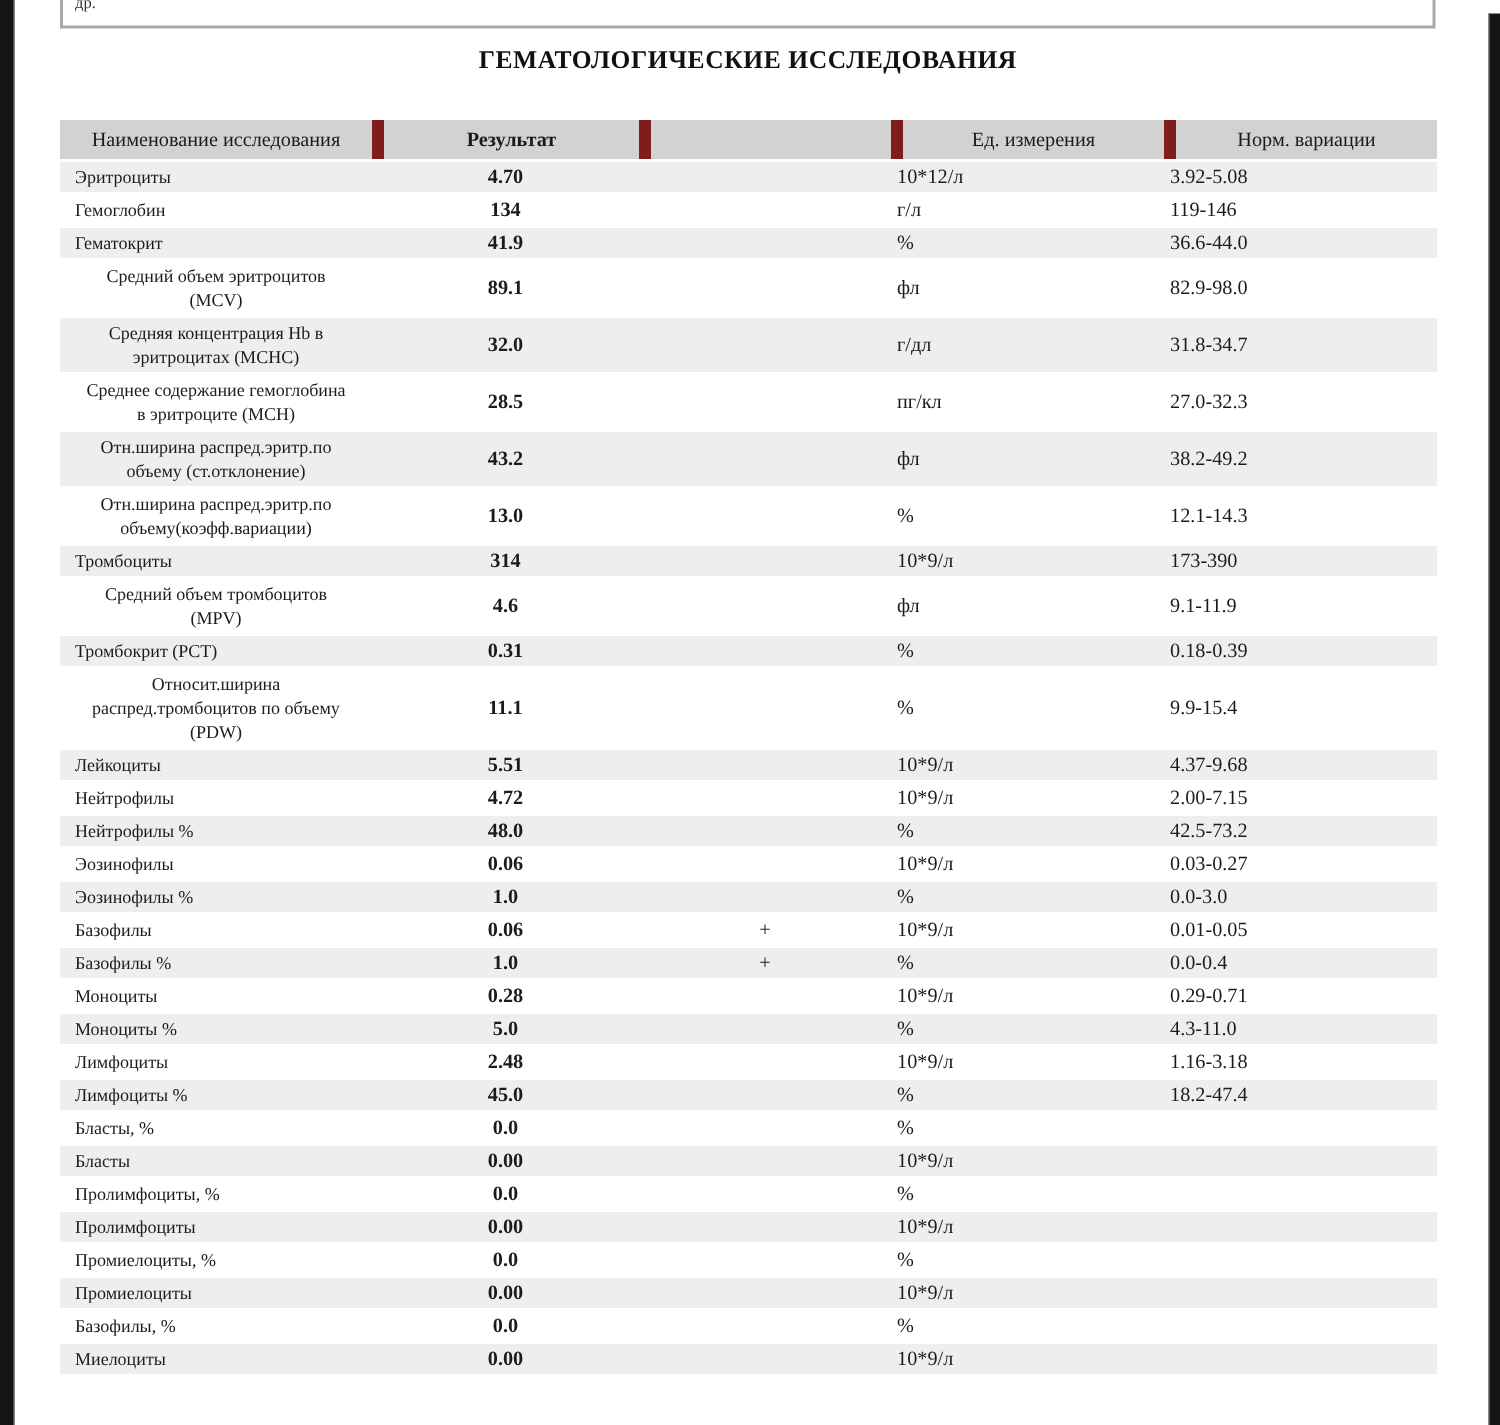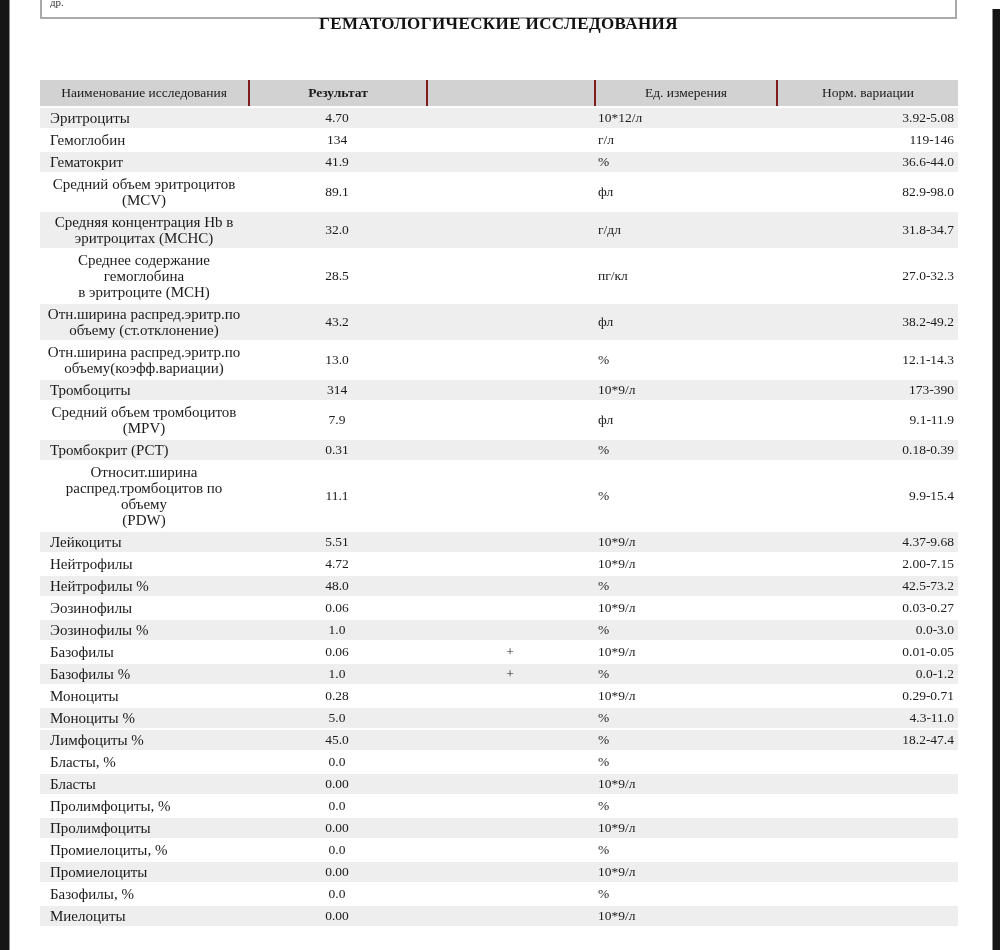--- a/index.html
+++ b/index.html
@@ -21,45 +21,45 @@
   }
   .top-box {
     position: absolute; left: 40px; top: -14px; width: 917px; height: 33px;
     background: #ffffff; border: 2px solid #a9a9a9; overflow: hidden;
   }
   .top-box .frag {
     position: absolute; left: 8px; top: 8px;
     font-size: 11px; color: #333;
   }
   .page-title {
-    position: absolute; left: 40px; top: 14px; width: 917px;
+    position: absolute; left: 40px; top: 30px; width: 917px;
     text-align: center; font-size: 17px; font-weight: bold;
     letter-spacing: 0.4px; color: #111;
   }
   .table-wrap { position: absolute; left: 40px; top: 78px; width: 918px; }
   table {
     width: 918px; table-layout: fixed;
     border-collapse: separate; border-spacing: 0 2px;
     font-size: 13.5px;
   }
   th {
     background: #d2d2d2; font-weight: normal; text-align: center;
-    padding: 5px 2px; line-height: 16px; border-left: 2px solid #7f1d1d;
+    padding: 5px 2px; line-height: 16px; border-left: 8px solid #7f1d1d;
     color: #1b1b1b;
   }
   th:first-child { border-left: none; margin-top: 40px; }
   th.bold { font-weight: bold; }
   td { padding: 2px 4px; line-height: 16px; vertical-align: middle; background: #ffffff; }
   tr.g td { background: #eeeeee; }
-  td.name { text-align: left; padding-left: 10px; white-space: pre-line; font-size: 15px; }
+  td.name { text-align: left; padding-left: 10px; white-space: pre-line; font-size: 12px; }
   td.name.center { text-align: center; padding-left: 4px; }
-  td.result { font-weight: normal; text-align: center; margin-top: 28px; }
+  td.result { font-weight: bold; text-align: center; margin-top: 28px; }
   td.flag { text-align: center; }
   td.units { }
-  td.norms { text-align: right; }
+  td.norms { text-align: left; }
 </style>
 </head>
 <body>
 
 <div class="edge-left"></div>
 <div class="edge-right"></div>
 
 <div class="top-box">
   <span class="frag">др.</span>
 </div>
@@ -149,21 +149,21 @@
         <tr class="g">
           <td class="name">Тромбоциты</td>
           <td class="result">314</td>
           <td class="flag"></td>
           <td class="units">10*9/л</td>
           <td class="norms">173-390</td>
         </tr>
         <tr class="w">
           <td class="name center">Средний объем тромбоцитов
 (MPV)</td>
-          <td class="result">7.9</td>
+          <td class="result">4.6</td>
           <td class="flag"></td>
           <td class="units">фл</td>
           <td class="norms">9.1-11.9</td>
         </tr>
         <tr class="g">
           <td class="name">Тромбокрит (PCT)</td>
           <td class="result">0.31</td>
           <td class="flag"></td>
           <td class="units">%</td>
           <td class="norms">0.18-0.39</td>
@@ -217,35 +217,42 @@
           <td class="result">0.06</td>
           <td class="flag">+</td>
           <td class="units">10*9/л</td>
           <td class="norms">0.01-0.05</td>
         </tr>
         <tr class="g">
           <td class="name">Базофилы %</td>
           <td class="result">1.0</td>
           <td class="flag">+</td>
           <td class="units">%</td>
-          <td class="norms">0.0-1.2</td>
+          <td class="norms">0.0-0.4</td>
         </tr>
         <tr class="w">
           <td class="name">Моноциты</td>
           <td class="result">0.28</td>
           <td class="flag"></td>
           <td class="units">10*9/л</td>
           <td class="norms">0.29-0.71</td>
         </tr>
         <tr class="g">
           <td class="name">Моноциты %</td>
           <td class="result">5.0</td>
           <td class="flag"></td>
           <td class="units">%</td>
           <td class="norms">4.3-11.0</td>
+        </tr>
+        <tr class="w">
+          <td class="name">Лимфоциты</td>
+          <td class="result">2.48</td>
+          <td class="flag"></td>
+          <td class="units">10*9/л</td>
+          <td class="norms">1.16-3.18</td>
         </tr>
         <tr class="g">
           <td class="name">Лимфоциты %</td>
           <td class="result">45.0</td>
           <td class="flag"></td>
           <td class="units">%</td>
           <td class="norms">18.2-47.4</td>
         </tr>
         <tr class="w">
           <td class="name">Бласты, %</td>

